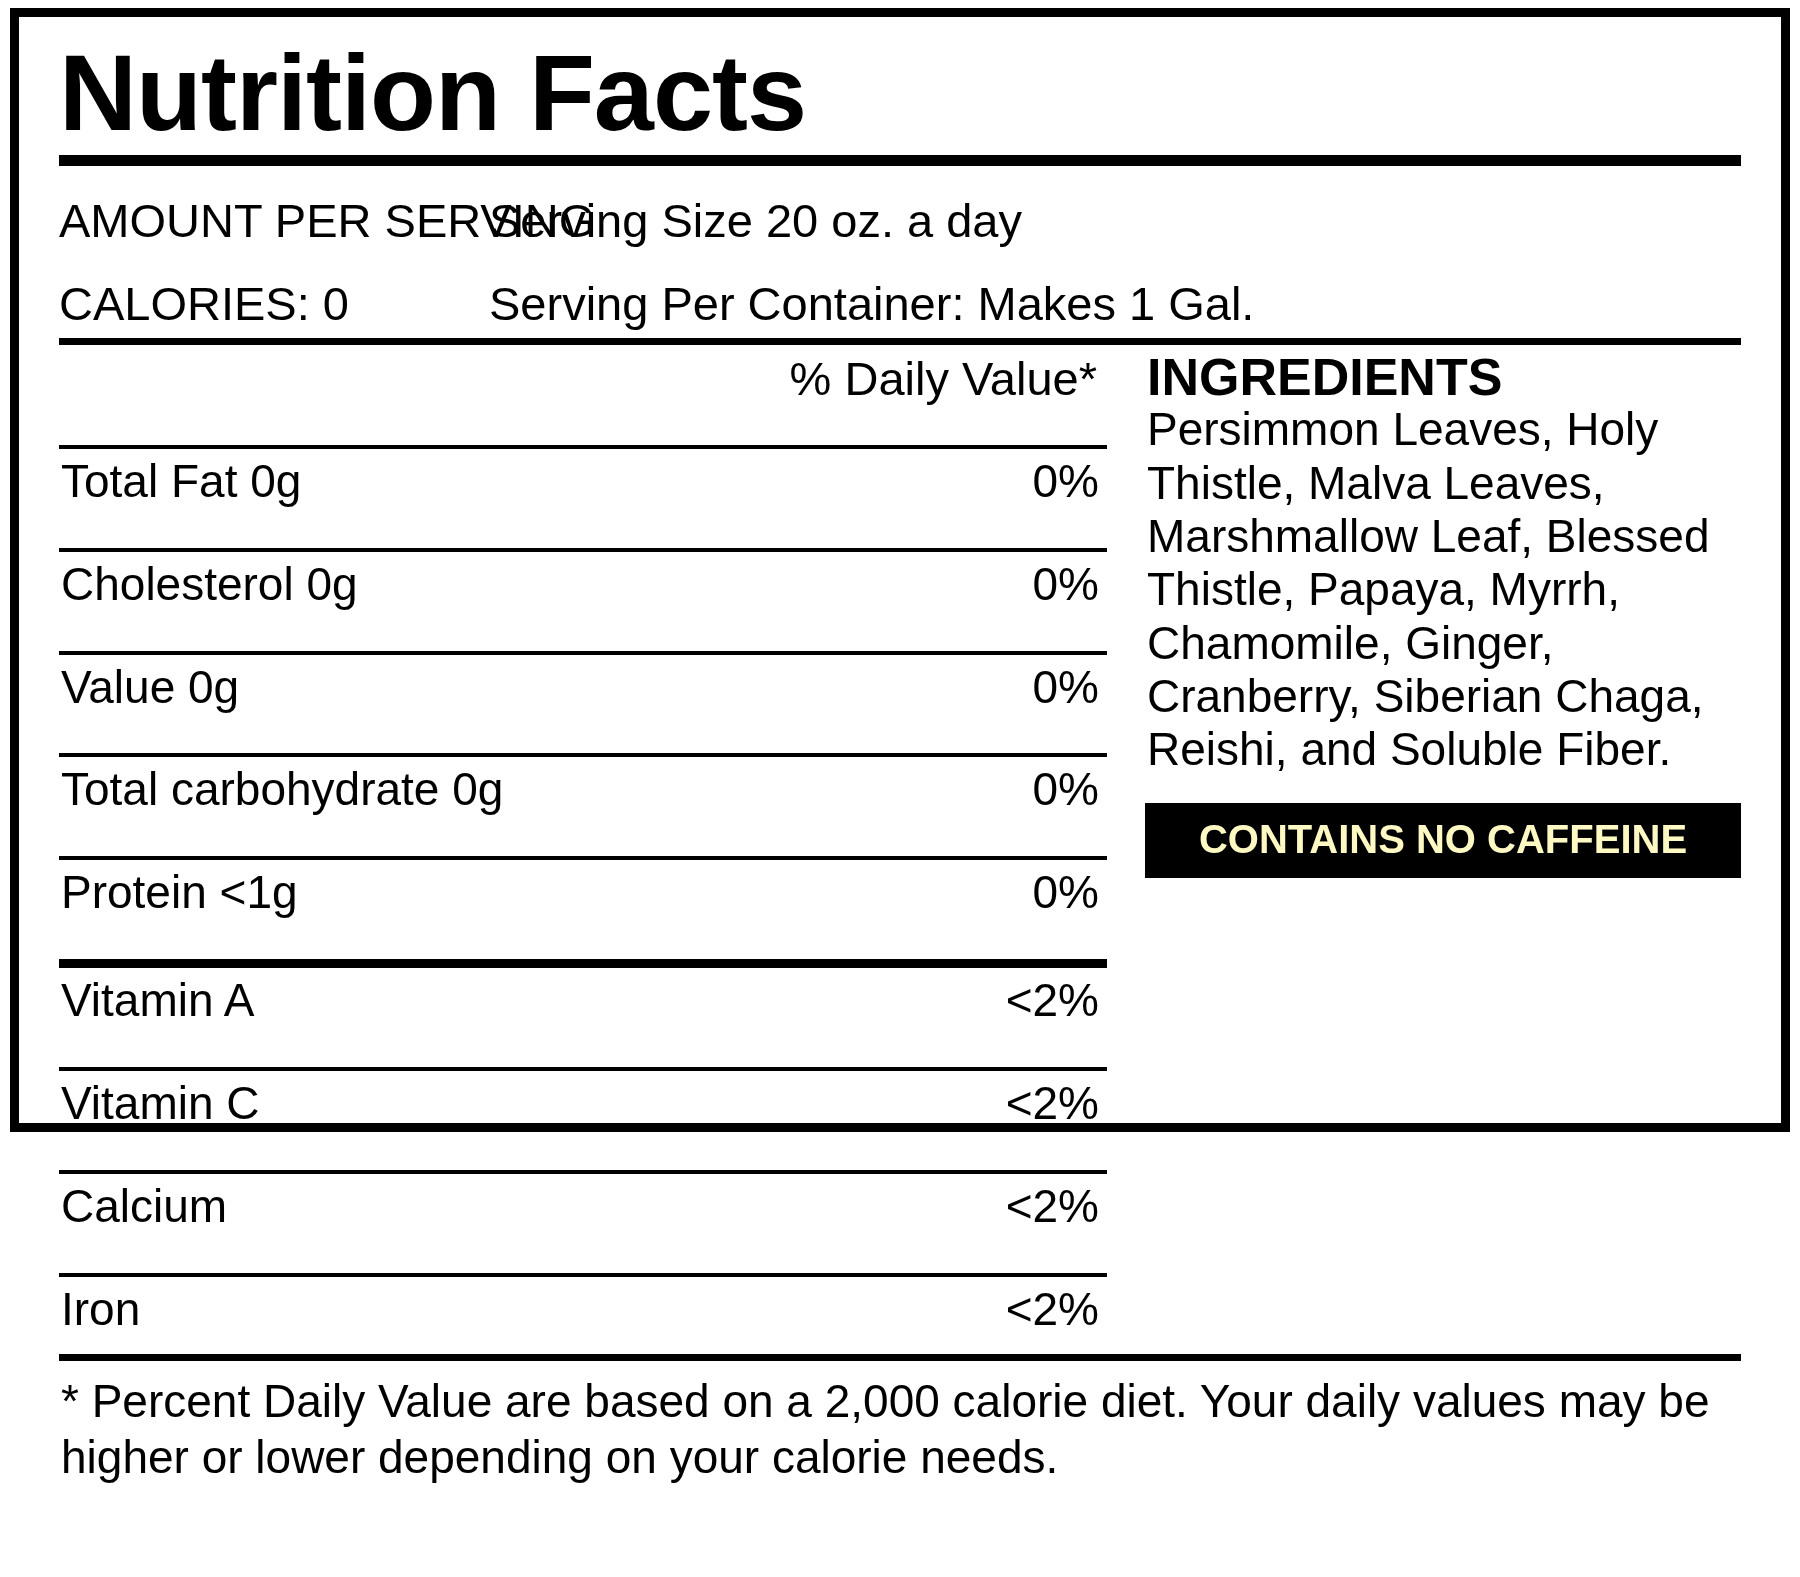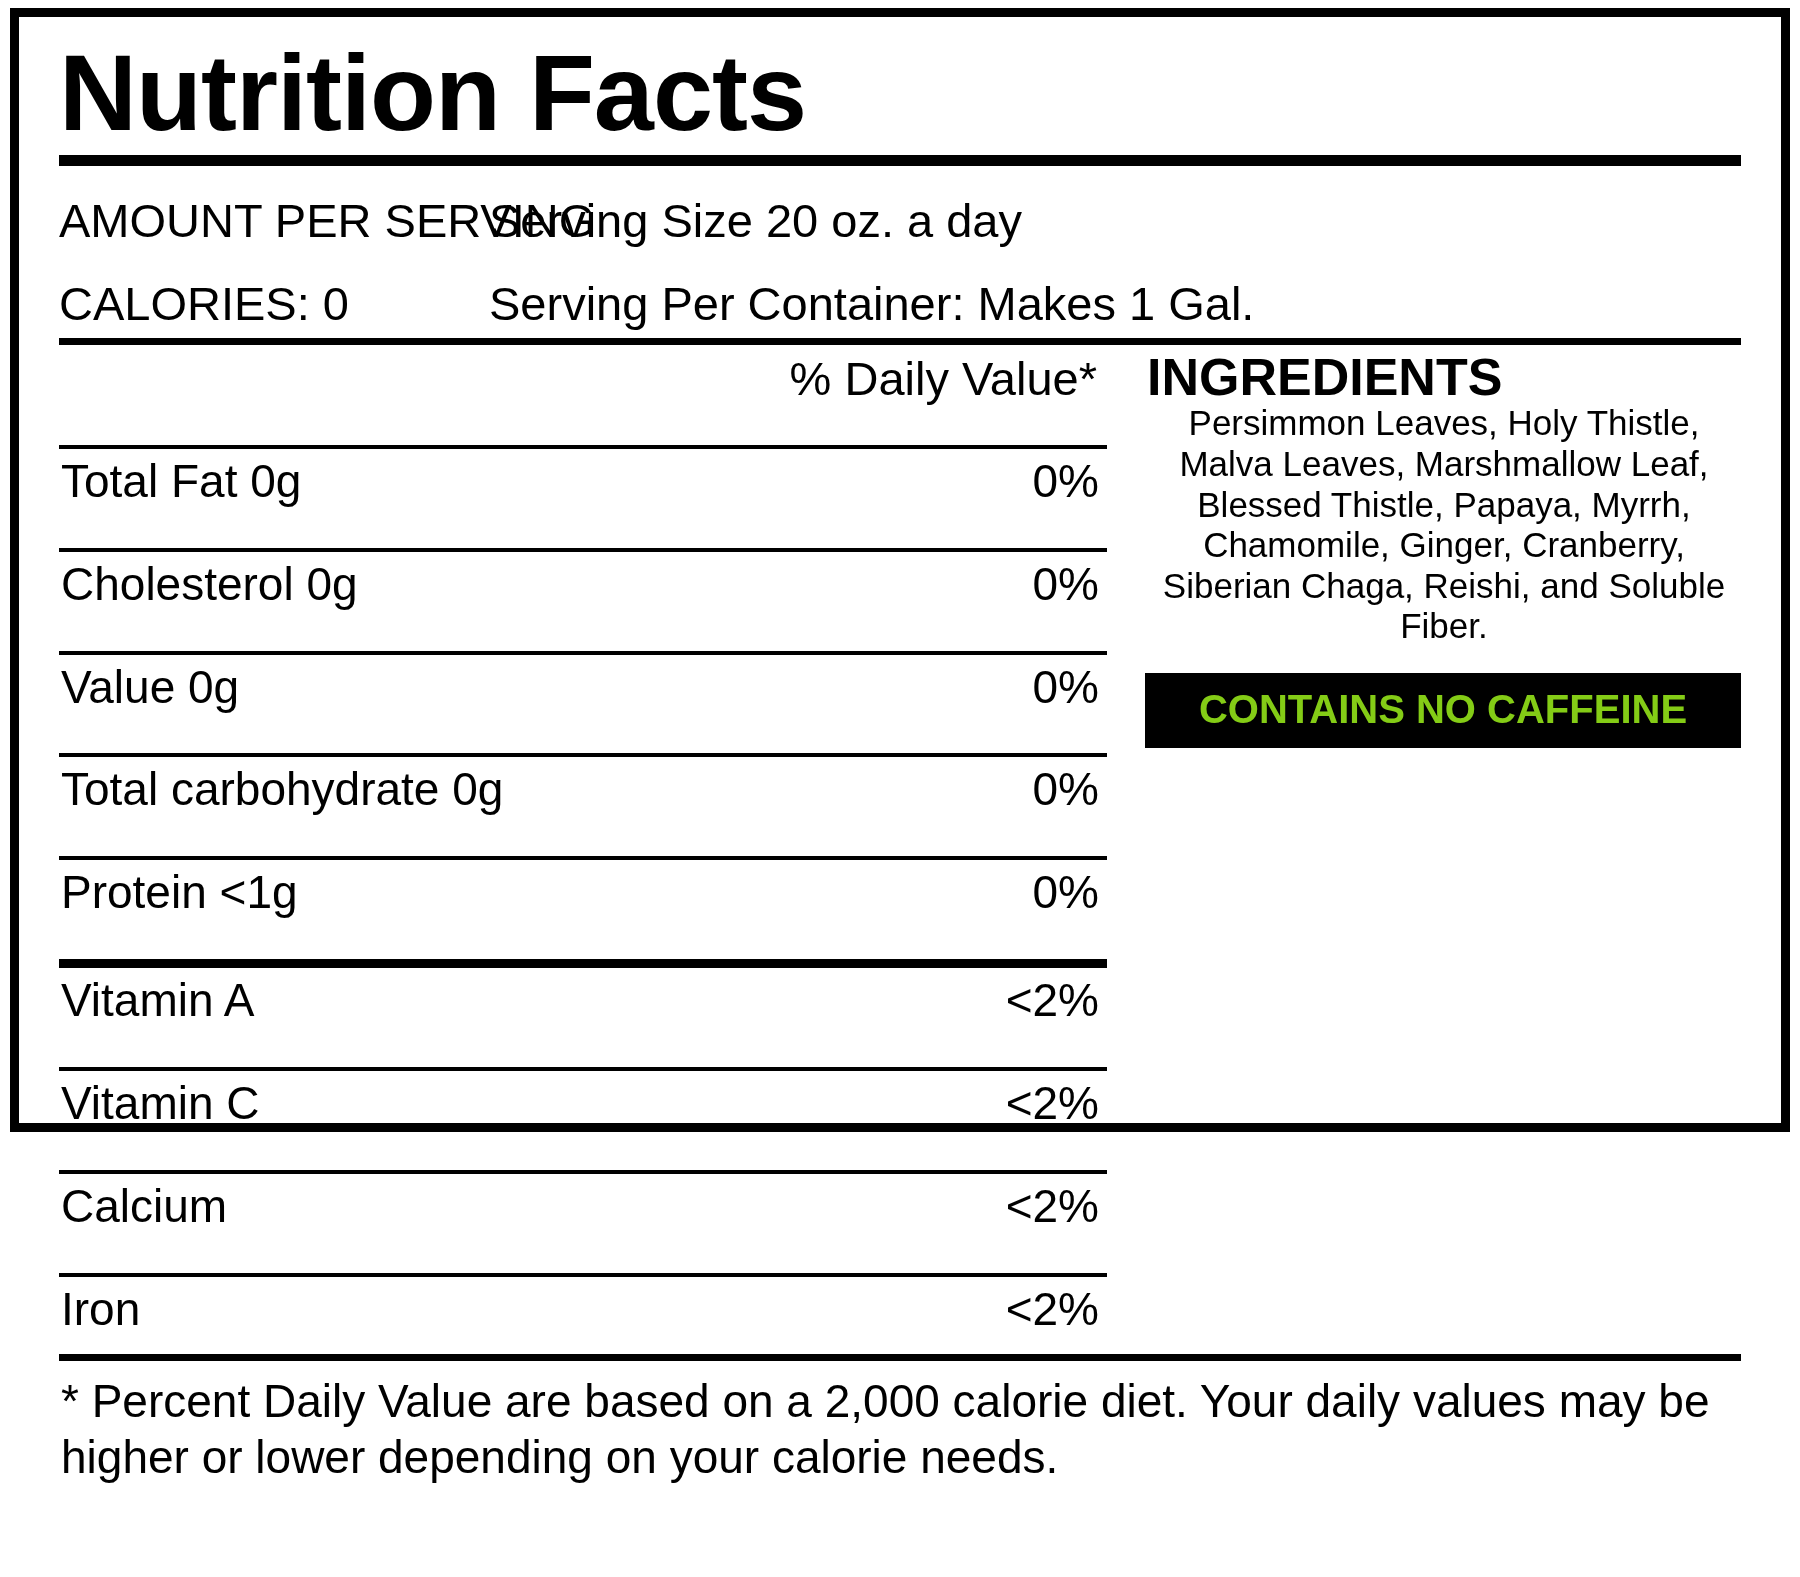--- a/index.html
+++ b/index.html
@@ -101,29 +101,28 @@
   .nut-row.sep-thick { border-top: 9px solid #000000; }
   .nut-row .pct { font-weight: normal; }
 
   .ingredients-title {
     font-size: 52px;
     font-weight: bold;
     line-height: 1.0;
     margin: 6px 0 0 2px;
   }
   .ingredients-text {
-    font-size: 35px;
+    font-size: 46px;
     line-height: 1.16;
     margin: 0 0 0 2px;
-    text-align: center;
   }
 
   .caffeine-bar {
     background: #000000;
-    color: #84cc16;
+    color: #fef9c3;
     font-size: 40px;
     font-weight: bold;
     text-align: center;
     padding: 14px 4px 16px 4px;
     margin-top: 26px;
     letter-spacing: 0px;
   }
 
   .footnote-rule {
     height: 7px;

